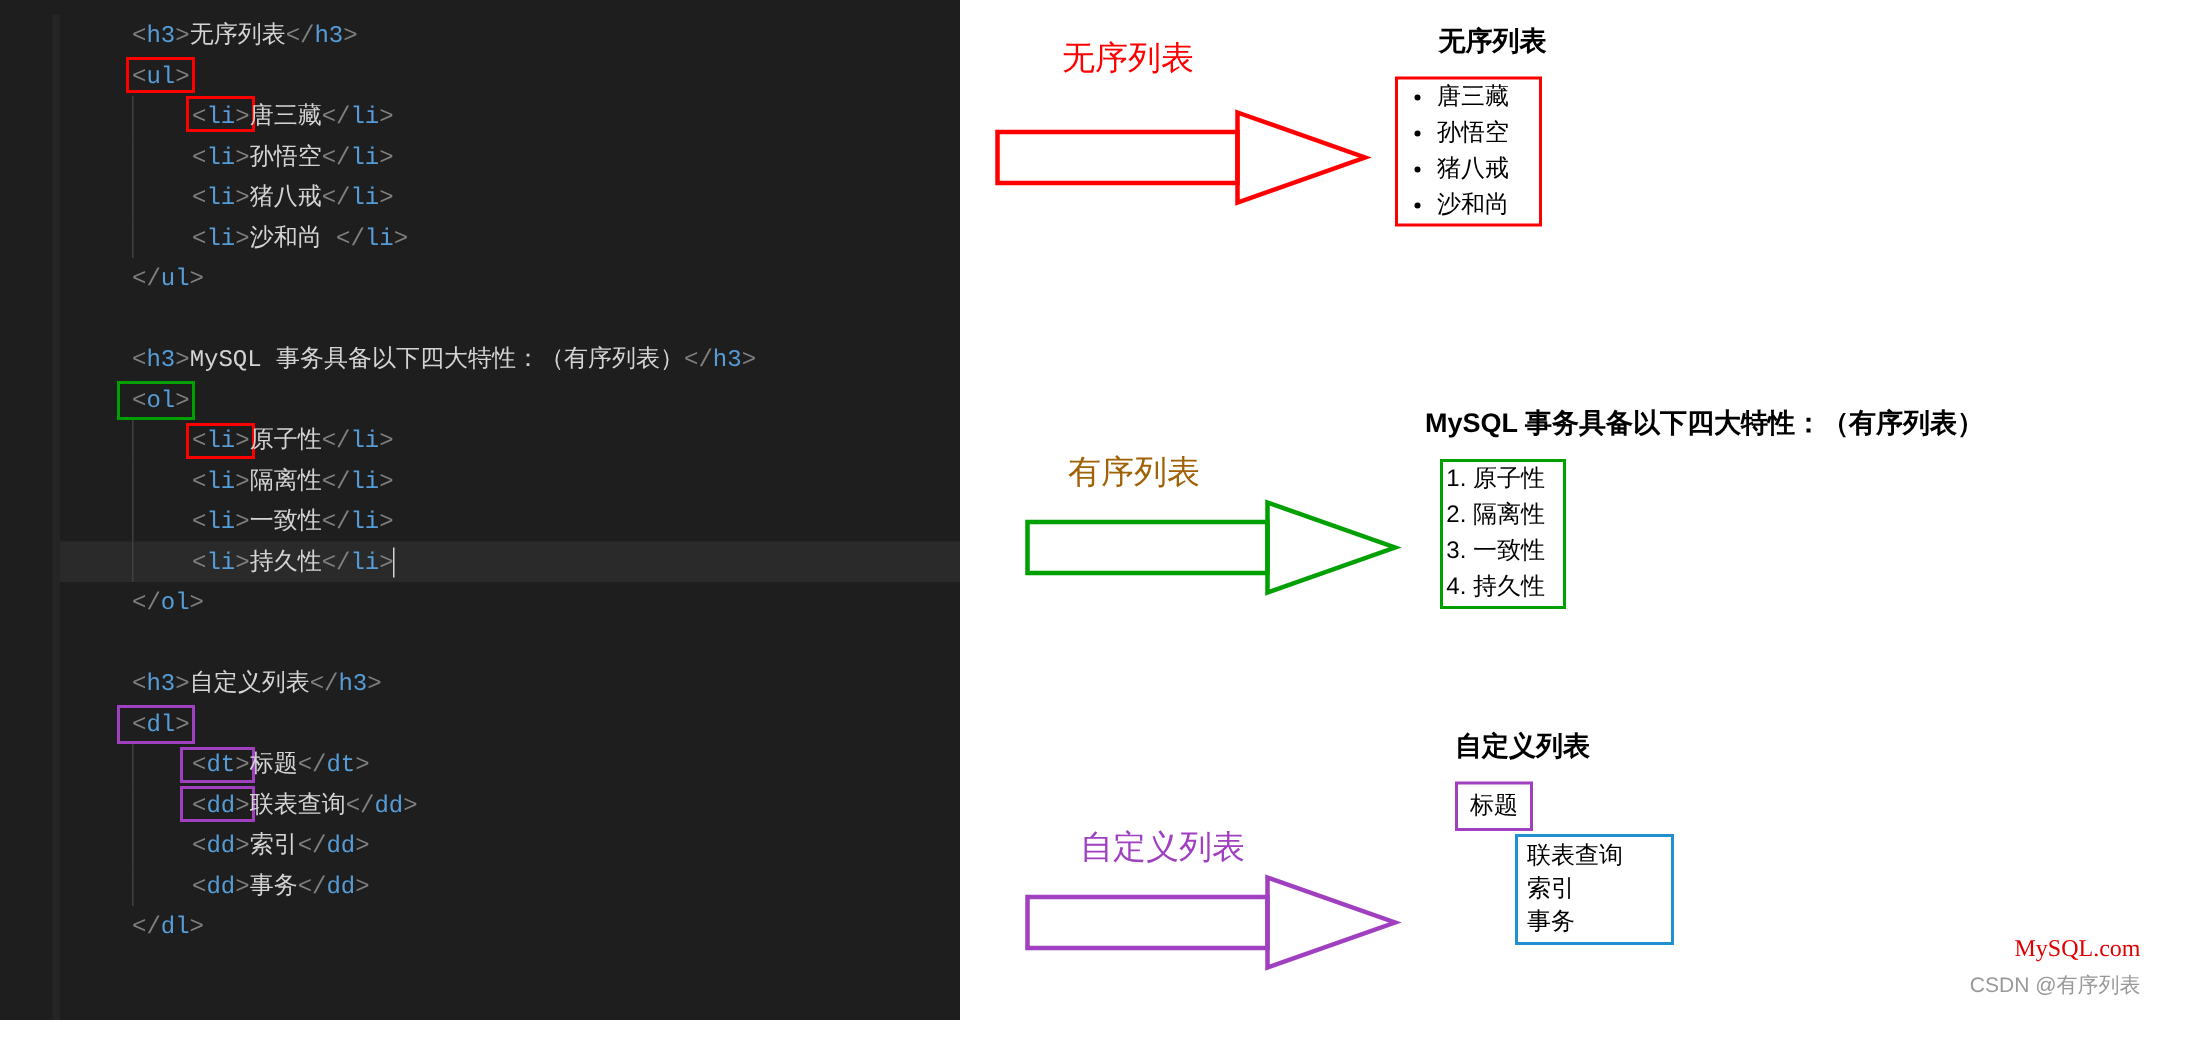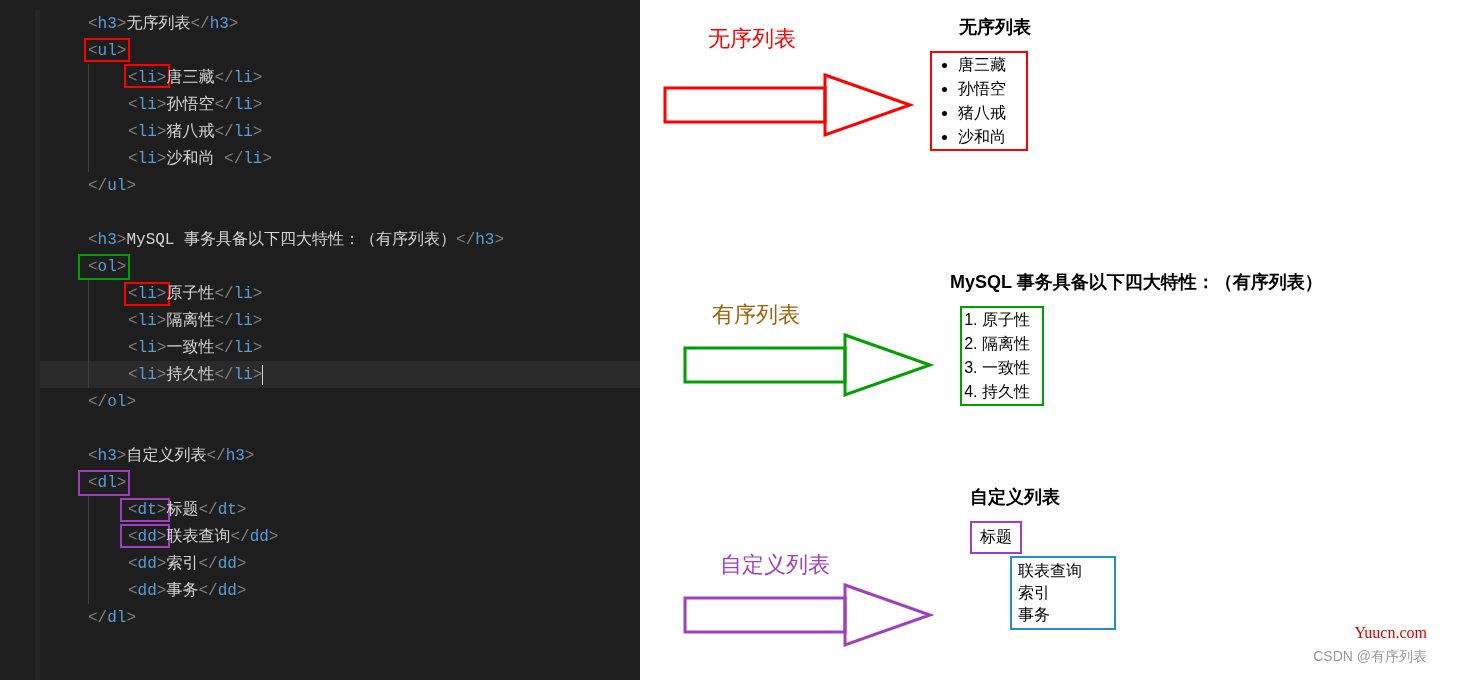--- a/index.html
+++ b/index.html
@@ -197,16 +197,16 @@
     </div>
 
     <div class="section sec3">
       <div class="sec-title">自定义列表</div>
       <div>
         <span class="box-purple">标题</span>
       </div>
       <div class="box-blue" id="renderDd"><div class="dd-item">联表查询</div><div class="dd-item">索引</div><div class="dd-item">事务</div></div>
     </div>
 
-    <div class="footer-yuucn">Yuucn.com</div>
+    <div class="footer-yuucn">MySQL.com</div>
     <div class="footer-csdn">CSDN @有序列表</div>
   </div>
 </div>
 
 </body></html>

